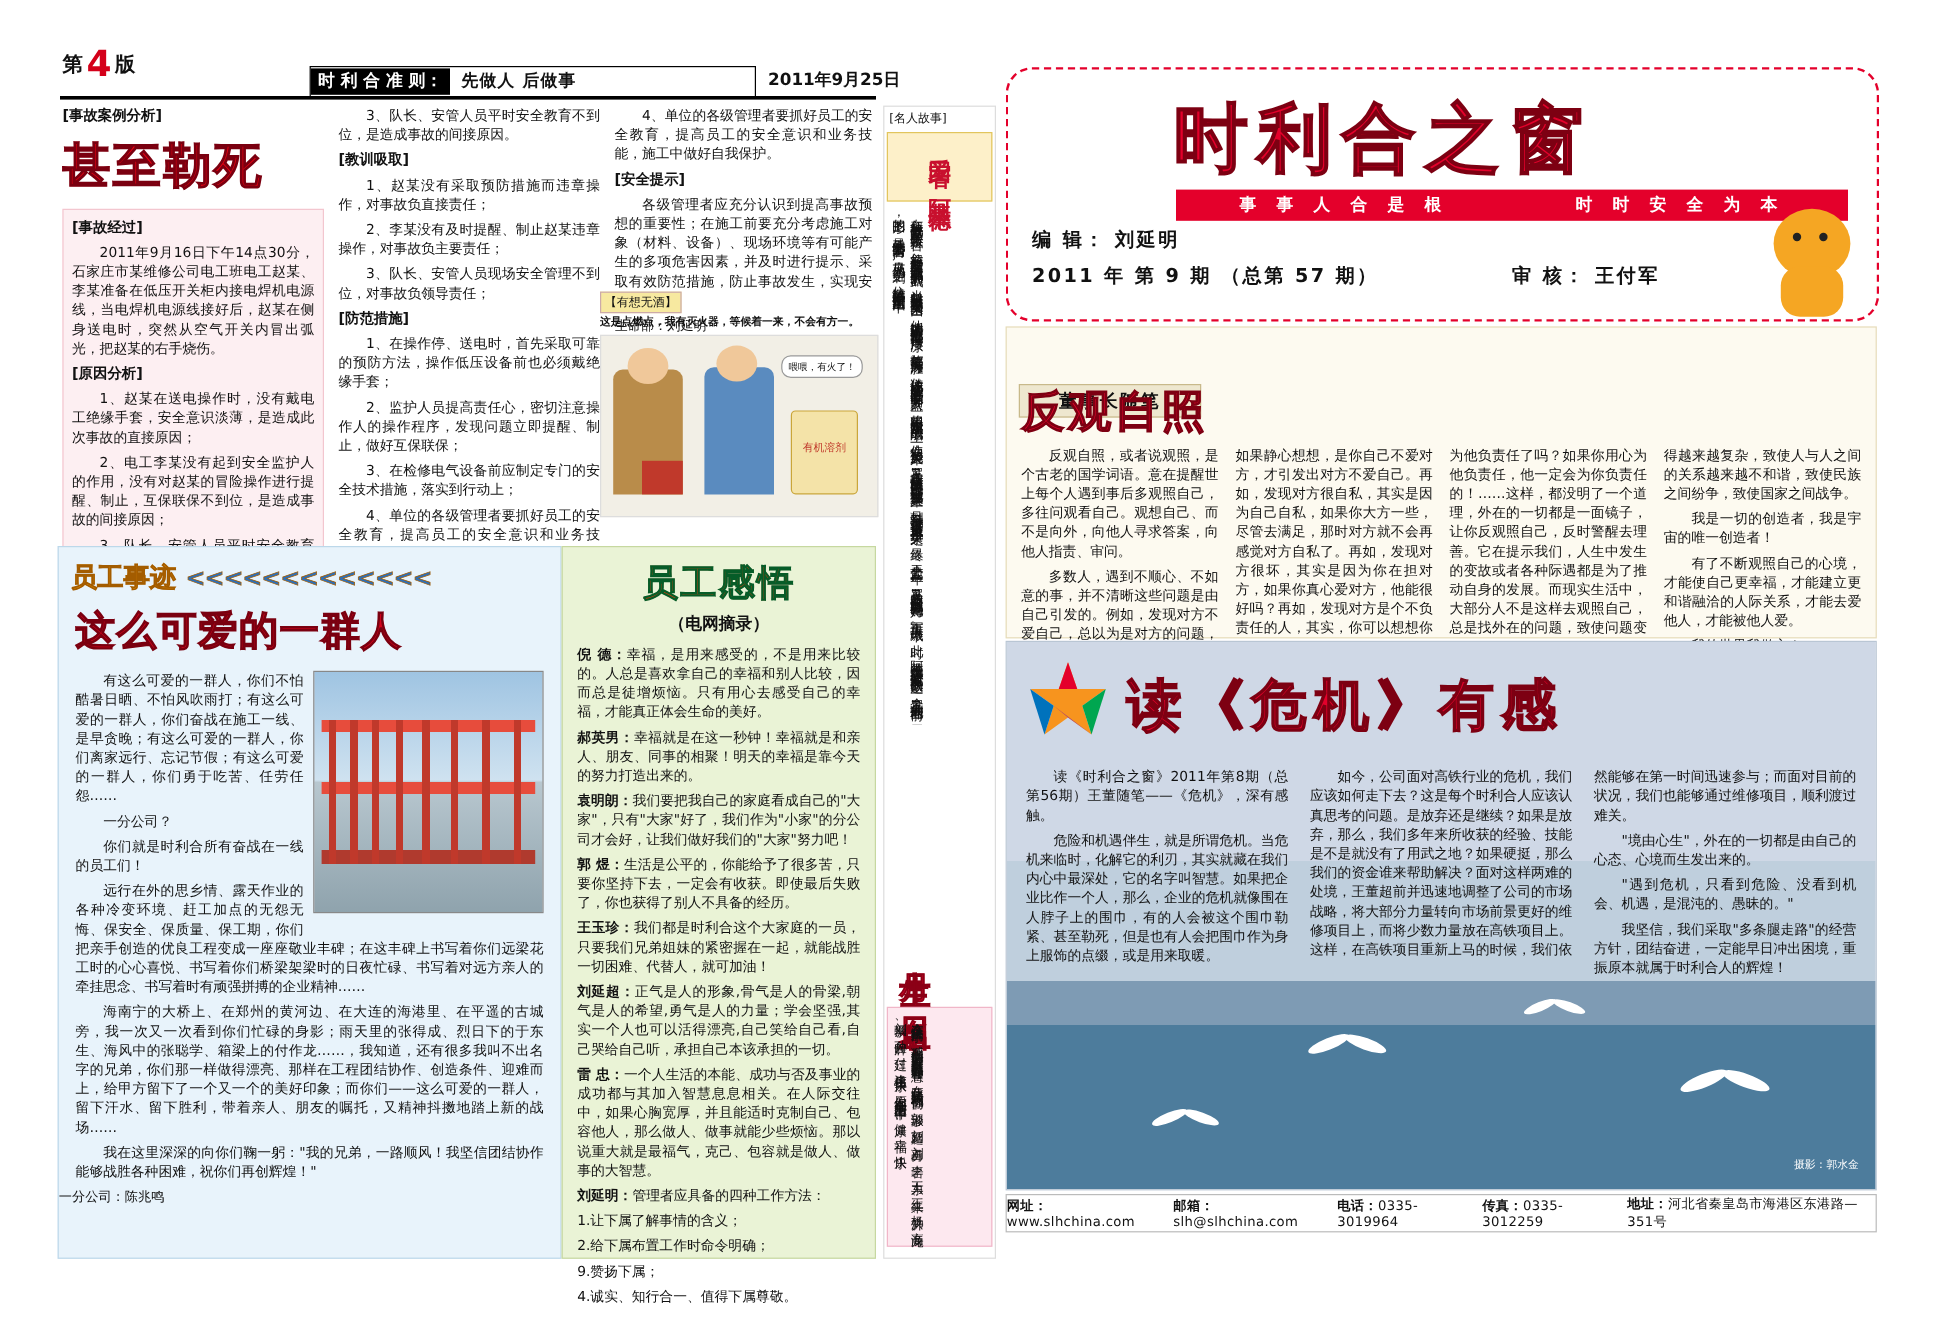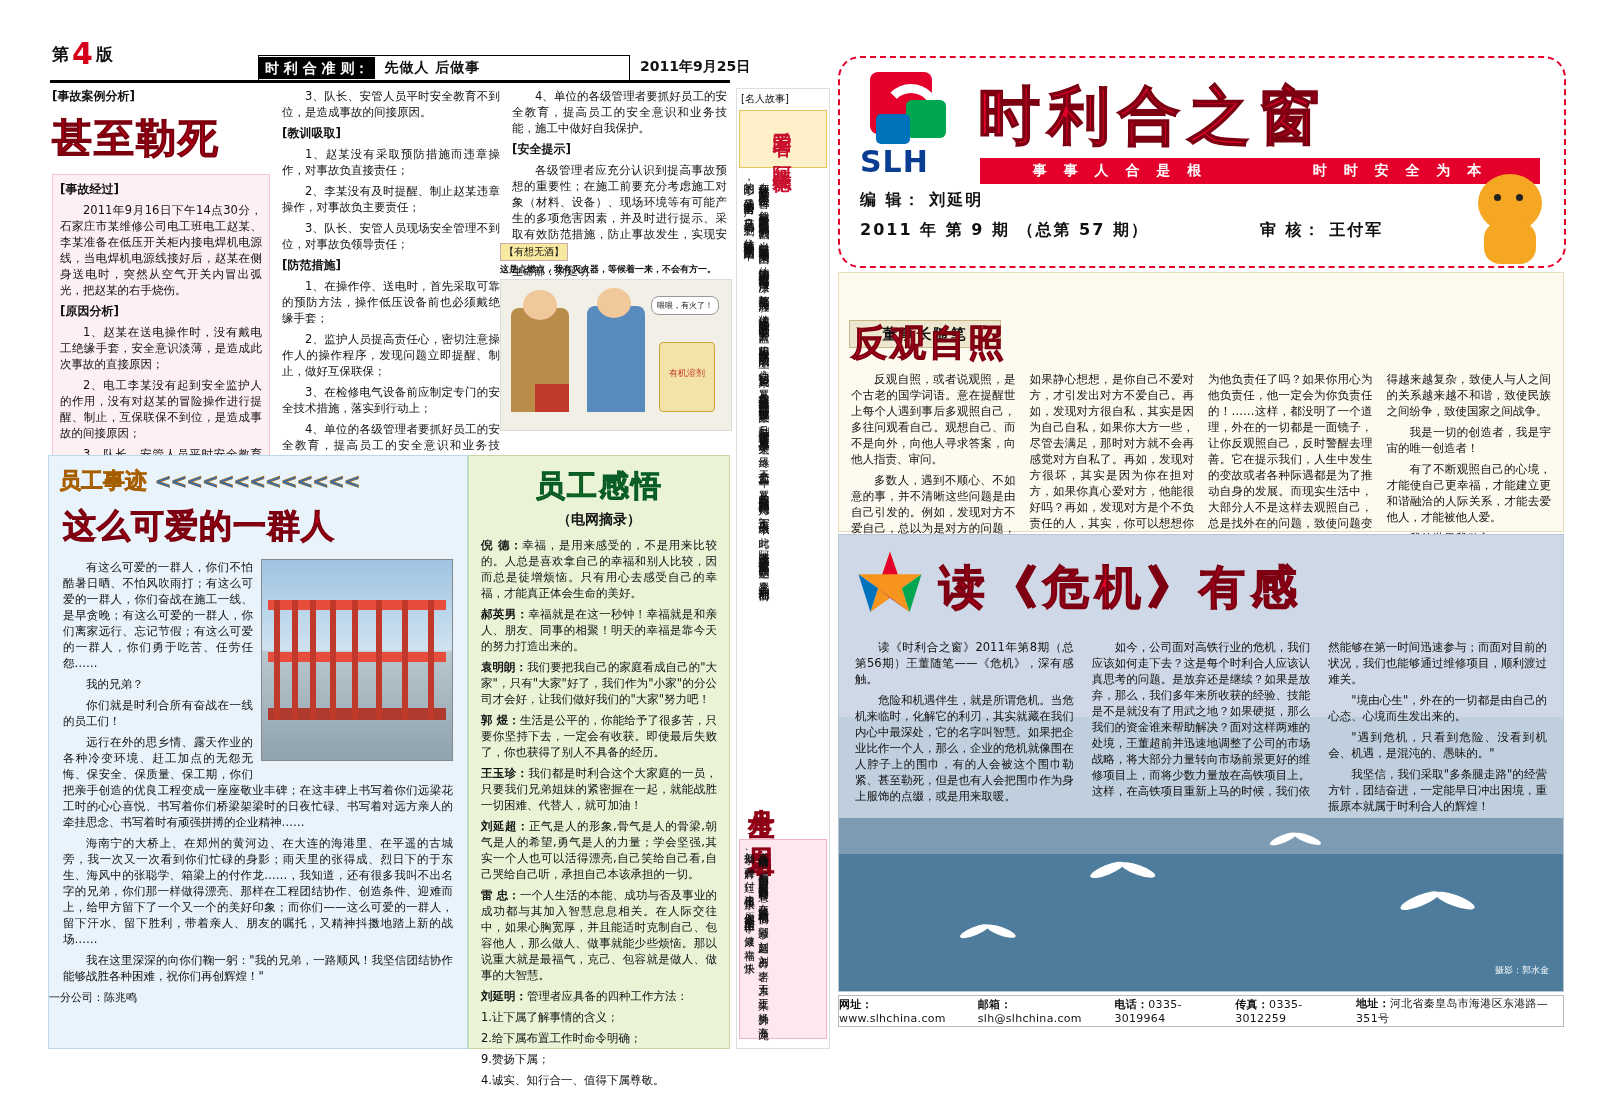--- a/index.html
+++ b/index.html
@@ -39,21 +39,21 @@
   .photo{float:right;width:190px;height:200px;margin:0 0 6px 8px;border:1px solid #888;
     background:linear-gradient(#9fc4e2,#cfe2f0 45%,#b8c7cf 46%,#8fa3ad);position:relative;overflow:hidden;}
   .photo .crane{position:absolute;left:6px;top:40px;width:178px;height:120px;
     background:
       linear-gradient(90deg,transparent 0 6px,#c0392b 6px 12px,transparent 12px 24px,#c0392b 24px 30px,transparent 30px 42px,#c0392b 42px 48px,transparent 48px 62px,#c0392b 62px 68px,transparent 68px 84px,#c0392b 84px 90px,transparent 90px 108px,#c0392b 108px 114px,transparent 114px 134px,#c0392b 134px 140px,transparent 140px 160px,#c0392b 160px 166px,transparent 166px 178px),
       linear-gradient(#e74c3c 0 10px,transparent 10px 52px,#e74c3c 52px 62px,transparent 62px 108px,#b03a2e 108px 120px);}
   .sign{text-align:left;font-size:11px;margin:6px 30px 0 0;}
 
   
   #feel{position:absolute;left:468px;top:455px;width:260px;height:592px;background:#eaf3d6;border:1px solid #c6d8a0;}
-  .feel-title{text-align:center;margin:10px 0 0;font-size:30px;font-weight:bold;color:#4d7c0f;-webkit-text-stroke:.8px #065c28;letter-spacing:2px;}
+  .feel-title{text-align:center;margin:10px 0 0;font-size:30px;font-weight:bold;color:#c2410c;-webkit-text-stroke:.8px #065c28;letter-spacing:2px;}
   .feel-sub{text-align:center;font-size:14px;margin:4px 0 8px;font-weight:bold;}
   #feel .body{padding:0 12px;font-size:11.5px;line-height:16.5px;text-align:justify;}
   .nm{font-weight:bold;}
 
   
   #vstrip{position:absolute;left:736px;top:88px;width:92px;height:959px;background:#fff;border:1px solid #ddd;}
   .vs-head{font-size:10px;padding:3px 2px 0 4px;}
   .vs-box{margin:4px auto 0;width:78px;background:#fdf0c9;border:1px solid #e2c55d;padding:5px 4px;}
   .vtext{writing-mode:vertical-rl;text-orientation:upright;font-size:11px;line-height:15px;letter-spacing:1px;}
   .vs-title{writing-mode:vertical-rl;text-orientation:upright;font-size:19px;font-weight:bold;color:#c8102e;margin:0 auto;letter-spacing:3px;}
@@ -173,21 +173,21 @@
     <div class="emp-head">
       <span>员工事迹</span>
       <span class="emp-arrows">&lt;&lt;&lt;&lt;&lt;&lt;&lt;&lt;&lt;&lt;&lt;&lt;&lt;</span>
     </div>
     <div class="emp-title">这么可爱的一群人</div>
     <div class="body">
       <div class="photo">
           <div class="crane"></div>
         </div>
       <p class="t">有这么可爱的一群人，你们不怕酷暑日晒、不怕风吹雨打；有这么可爱的一群人，你们奋战在施工一线、是早贪晚；有这么可爱的一群人，你们离家远行、忘记节假；有这么可爱的一群人，你们勇于吃苦、任劳任怨……</p>
-      <p class="t">我的兄弟？</p>
+      <p class="t">一分公司？</p>
       <p class="t">你们就是时利合所有奋战在一线的员工们！</p>
       <p class="t">远行在外的思乡情、露天作业的各种冷变环境、赶工加点的无怨无悔、保安全、保质量、保工期，你们把亲手创造的优良工程变成一座座敬业丰碑；在这丰碑上书写着你们远梁花工时的心心喜悦、书写着你们桥梁架梁时的日夜忙碌、书写着对远方亲人的牵挂思念、书写着时有顽强拼搏的企业精神……</p>
       <p class="t">海南宁的大桥上、在郑州的黄河边、在大连的海港里、在平遥的古城旁，我一次又一次看到你们忙碌的身影；雨天里的张得成、烈日下的于东生、海风中的张聪学、箱梁上的付作龙……，我知道，还有很多我叫不出名字的兄弟，你们那一样做得漂亮、那样在工程团结协作、创造条件、迎难而上，给甲方留下了一个又一个的美好印象；而你们——这么可爱的一群人，留下汗水、留下胜利，带着亲人、朋友的嘱托，又精神抖擞地踏上新的战场……</p>
       <p class="t">我在这里深深的向你们鞠一躬："我的兄弟，一路顺风！我坚信团结协作能够战胜各种困难，祝你们再创辉煌！"</p>
     </div>
     <div class="sign">一分公司：陈兆鸣</div>
   </div>
 
   <div id="feel">
     <div class="feel-title">员工感悟</div>
@@ -221,26 +221,20 @@
       <div class="bday-t">十月生
 日名单</div>
       <div class="bday-box">
         <div class="vtext">在这个特殊的日子，感谢你们为公司的发展贡献着自己的青春和智慧。在此公司真诚的祝福你们：郭淑珍、刘延超、刘占勇、李岩、王力东、王红来、杨洪升、高海龙、刘振学、孙向辉、付廷、逢伟生日快乐！愿你们在今后的生活工作中，健康、幸福、快乐！</div>
       </div>
     </div>
   </div>
 
   <div id="masthead">
     <div class="mh-inner">
-      <div class="logo">
-        <div class="s"></div>
-        <div class="g"></div>
-        <div class="b"></div>
-        <div class="txt">SLH</div>
-      </div>
       <div class="mh-title">时利合之窗</div>
       <div class="mh-band">
         <span>事 事 人 合 是 根</span>
         <span>时 时 安 全 为 本</span>
       </div>
     </div>
     <div class="mh-rows">
       <div class="mh-row">
         <span class="r">编 辑： 刘延明</span>
       </div>

